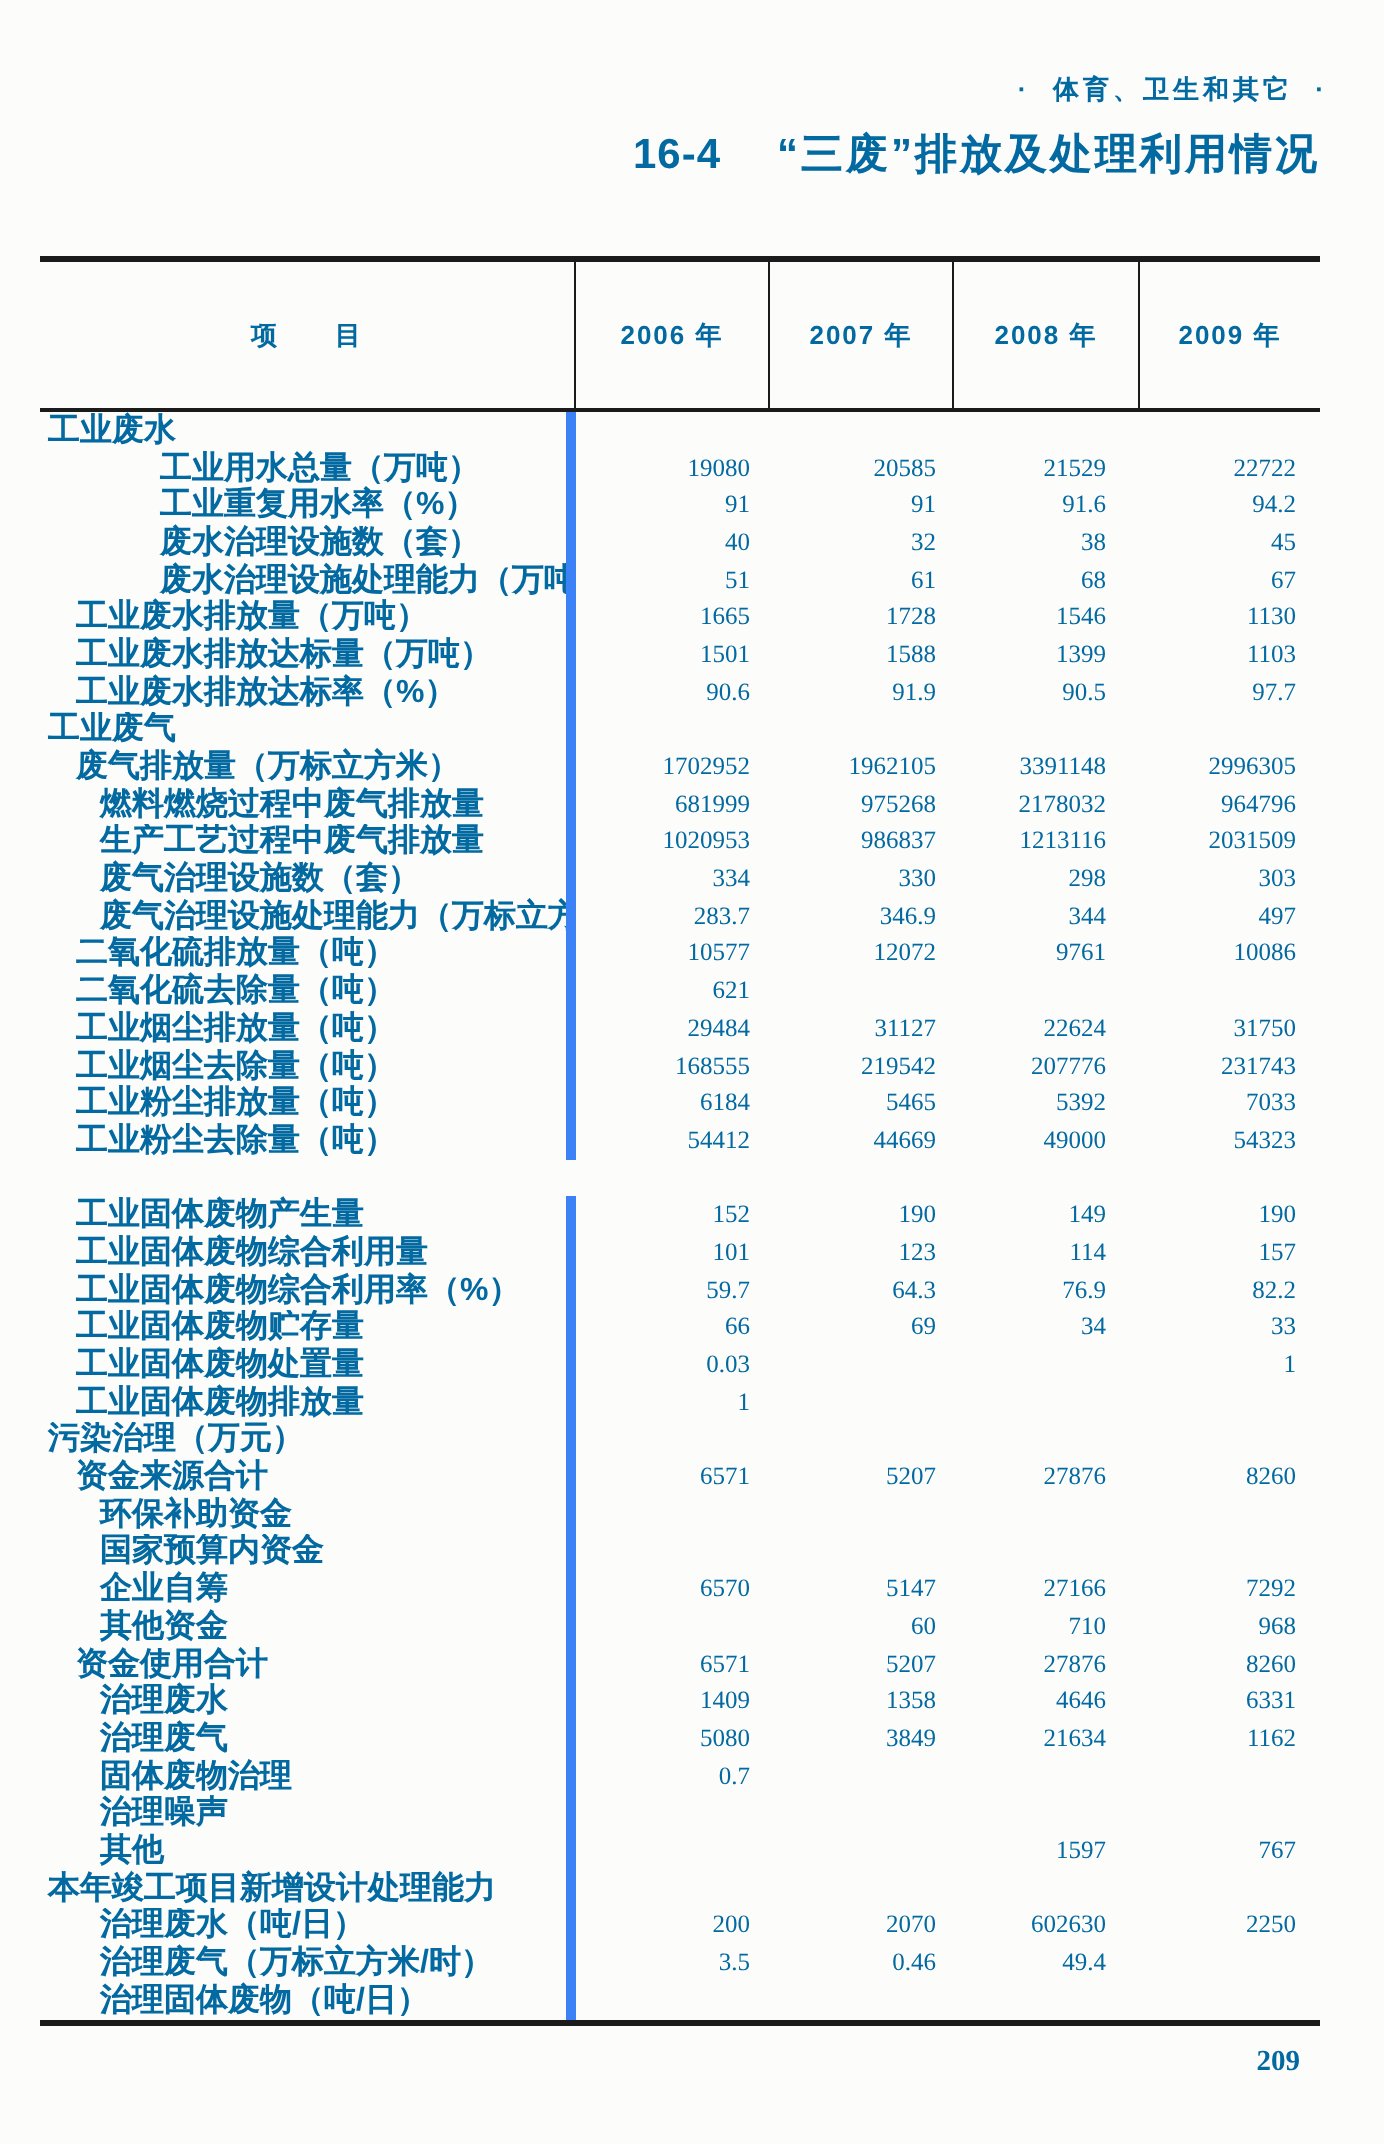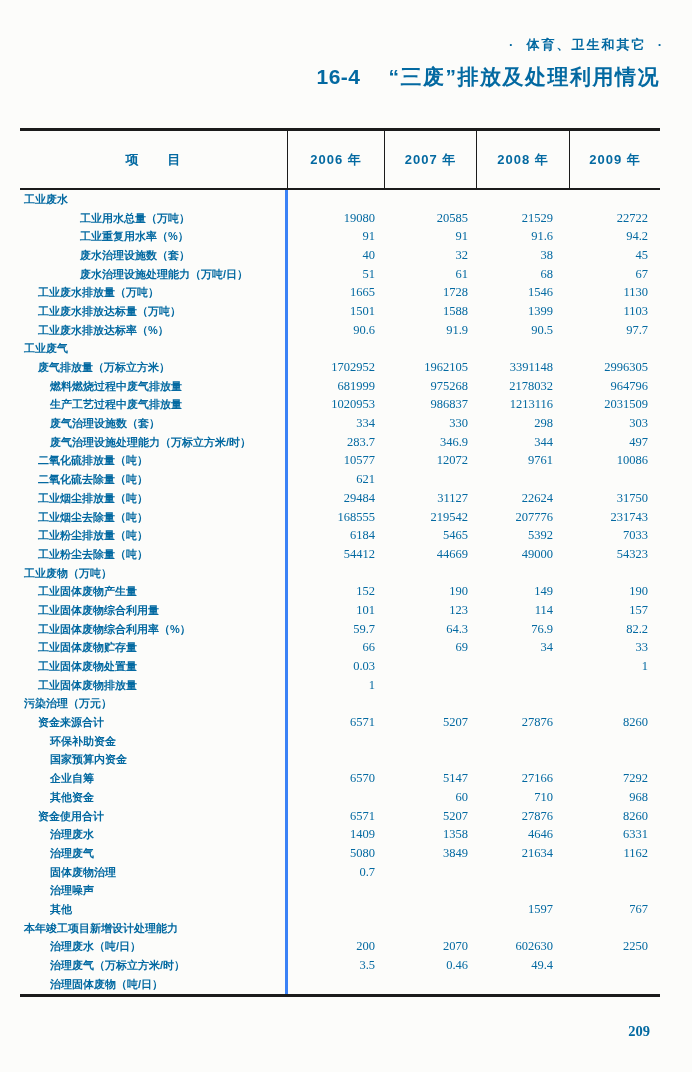--- a/index.html
+++ b/index.html
@@ -34,21 +34,21 @@
     letter-spacing: 1.5px;
     white-space: nowrap;
   }
   .title .title-no { margin-right: 28px; letter-spacing: 0.5px; }
   .table {
     position: absolute;
     left: 20px; top: 128px; width: 640px;
   }
   .thead {
     display: flex;
-    height: 62px;
+    height: 78px;
     border-top: 3px solid #1b1b1b;
     border-bottom: 2px solid #1b1b1b;
     box-sizing: border-box;
     justify-content: space-between;
   }
   .th {
     display: flex; align-items: center; justify-content: center;
     box-sizing: border-box;
     font-family: "Liberation Sans", "DejaVu Sans", sans-serif;
     font-weight: bold;
@@ -59,26 +59,26 @@
   .th:not(:last-child) { border-right: 1px solid #1b1b1b; }
   .c0 { width: 268px; }
   .c1 { width: 97px; }
   .c2 { width: 92px; }
   .c3 { width: 93px; }
   .c4 { width: 90px; }
   .tbody { border-bottom: 3px solid #1b1b1b; }
   .trow { display: flex; height: 18.7px; }
   .cell-label {
     width: 268px;
-    border-right: 3px solid #3b82f6;
+    border-right: 5px solid #3b82f6;
     box-sizing: border-box;
     display: flex; align-items: center;
     font-family: "Liberation Sans", "DejaVu Sans", sans-serif;
     font-weight: bold;
-    font-size: 11px;
+    font-size: 16px;
     white-space: nowrap;
     overflow: hidden;
   }
   .ind0 { padding-left: 4px; }
   .ind1 { padding-left: 18px; }
   .ind2 { padding-left: 30px; }
   .ind3 { padding-left: 60px; }
   .cell-num {
     display: flex; align-items: center; justify-content: flex-end;
     box-sizing: border-box;
@@ -270,21 +270,20 @@
 
   <div class="trow">
     <div class="cell-label ind1">工业粉尘去除量（吨）</div>
     <div class="cell-num c1">54412</div>
     <div class="cell-num c2">44669</div>
     <div class="cell-num c3">49000</div>
     <div class="cell-num c4">54323</div>
   </div>
 
   <div class="trow">
-    <div class="cell-label ind0">工业废物（万吨）</div>
     <div class="cell-num c1"></div>
     <div class="cell-num c2"></div>
     <div class="cell-num c3"></div>
     <div class="cell-num c4"></div>
   </div>
 
   <div class="trow">
     <div class="cell-label ind1">工业固体废物产生量</div>
     <div class="cell-num c1">152</div>
     <div class="cell-num c2">190</div>

